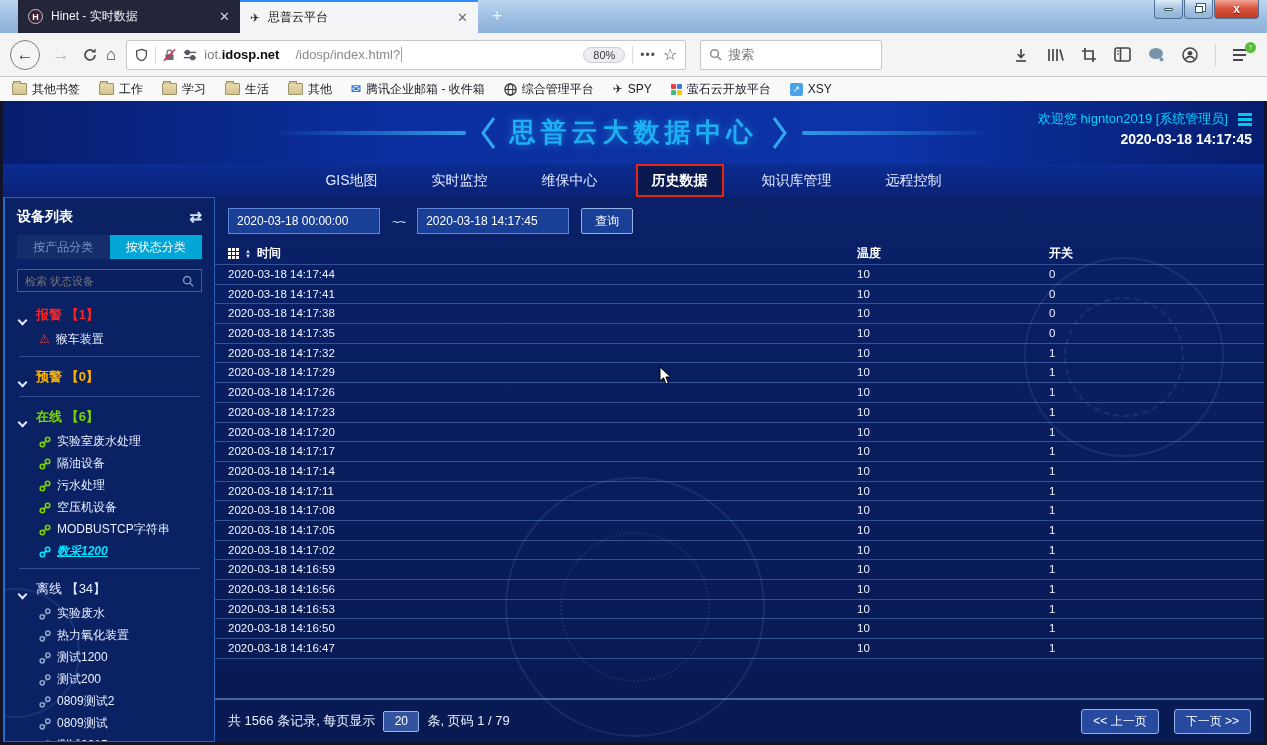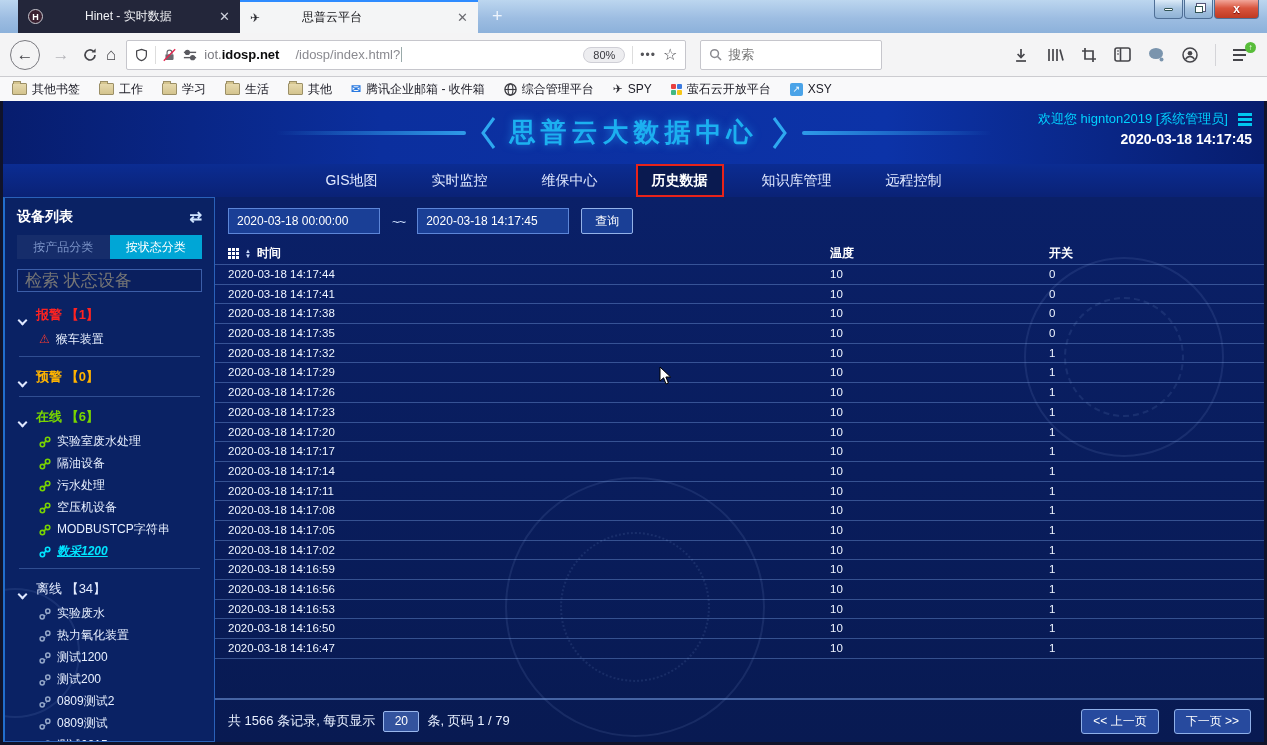--- a/index.html
+++ b/index.html
@@ -6,21 +6,21 @@
   body { font-family:"Liberation Sans", sans-serif; background:#333; }
   .window { position:relative; width:1267px; height:745px; background:#10132a; overflow:hidden; }
 
   
   .titlebar { position:absolute; top:0; left:0; right:0; height:33px;
     background:linear-gradient(#bcd6ef,#9dbde2 55%,#8cb1da); }
   .tab { position:absolute; top:0; height:33px; display:flex; align-items:center; gap:8px;
     padding:0 10px; font-size:12px; }
   .tab-inactive { left:18px; width:222px; background:#23263a; color:#f0f1f5; }
   .tab-active { left:240px; width:238px; background:#f4f5f6; color:#16161a; border-top:2px solid #2e8bff; }
-  .tab .title { flex:1; white-space:nowrap; overflow:hidden;margin-left:34px; }
+  .tab .title { flex:1; white-space:nowrap; overflow:hidden; }
   .tab .close { font-size:13px; }
   .tab-inactive .close { color:#cfd2dd; }
   .tab-active .close { color:#6a6a70; }
   .favicon-hinet { width:15px; height:15px; border-radius:50%; background:#3a2030; border:1px solid #c8c8d0;
     color:#fff; font-size:9px; font-weight:bold; text-align:center; line-height:14px; }
   .favicon-plane { font-size:12px; color:#2a2a30; }
   .newtab { position:absolute; left:492px; top:5px; color:#eef4fc; font-size:18px; line-height:22px; }
   .winbtns { position:absolute; top:0; right:8px; display:flex; }
   .winbtn { width:29px; height:19px; border:1px solid #4f6f96; border-top:none; border-radius:0 0 4px 4px;
     background:linear-gradient(#dcebf8,#aac6e2 45%,#8fb2d5); display:flex; align-items:center; justify-content:center; margin-left:1px; }
@@ -93,21 +93,21 @@
   
   .sidebar { width:212px; background:#0a2264; border:1px solid rgba(70,150,255,.55); border-left:2px solid rgba(40,130,230,.8);
     padding:10px 12px; overflow:hidden; position:relative; }
   .sb-title-row { display:flex; justify-content:space-between; align-items:center; color:#fff; font-size:14px; font-weight:bold; }
   .swap-icon { color:#cfe4ff; font-size:15px; }
   .sb-tabs { display:flex; margin-top:9px; }
   .sb-tab { flex:1; text-align:center; font-size:12px; line-height:24px; }
   .sb-tab.off { color:#7c94c8; background:rgba(255,255,255,.05); }
   .sb-tab.on { color:#fff; background:#00a6d6; }
   .sb-search { margin-top:10px; height:23px; background:rgba(10,30,90,.6); border:1px solid #3c5ea8; display:flex; align-items:center; padding:0 7px; }
-  .sb-search input { flex:1; background:transparent; border:none; outline:none; color:#9fb2d8; font-size:17px; font-family:inherit; }
+  .sb-search input { flex:1; background:transparent; border:none; outline:none; color:#9fb2d8; font-size:11px; font-family:inherit; }
   .tree { margin-top:14px; font-size:12px; }
   .grp { display:flex; align-items:flex-end; gap:10px; margin:11px 0 9px 2px; font-size:13px; }
   .chev { width:7px; height:7px; border-right:2px solid #dfe8ff; border-bottom:2px solid #dfe8ff; transform:rotate(45deg); margin-top:-4px; }
   .g-alarm { color:#ff2321; font-weight:bold; }
   .g-warn { color:#ffb400; font-weight:bold; }
   .g-online { color:#79d400; font-weight:bold; }
   .g-offline { color:#e4ecff; }
   .dev { display:flex; align-items:center; gap:6px; color:#e8f0ff; margin:0 0 9px 22px; line-height:13px; }
   .dev .warn-tri { color:#ff3b30; font-size:12px; }
   .dev.selected span { color:#00e5ff; font-style:italic; text-decoration:underline; font-weight:bold; }
@@ -115,21 +115,21 @@
   .chain { flex:0 0 auto; }
 
   
   .content { flex:1; position:relative; background:linear-gradient(#0a2068,#081a52); overflow:hidden; }
   .filterbar { display:flex; align-items:center; gap:12px; padding:11px 0 9px 13px; }
   .dateinput { width:152px; height:24px; background:#1a3f96; border:1px solid #5d86d8; color:#fff; font-size:12px;
     padding:12px 8px; font-family:inherit; }
   .tilde { color:#cfe0ff; font-size:13px; letter-spacing:-1px; }
   .querybtn { height:26px; padding:0 13px; background:#1a3f96; border:1px solid #93b2e8; color:#fff; font-size:12px;
     border-radius:2px; font-family:inherit; }
-  .thead, .trow { display:grid; grid-template-columns:minmax(0,1fr) 192px 215px; padding-left:13px;gap:27px; }
+  .thead, .trow { display:grid; grid-template-columns:minmax(0,1fr) 192px 215px; padding-left:13px; }
   .thead { height:21px; align-items:center; color:#fff; font-size:12px; font-weight:bold; }
   .th1 { display:flex; align-items:center; gap:6px; font-weight:bold; }
   .sorticon { display:flex; flex-direction:column; line-height:5px; font-size:6px; color:#cfe0ff; }
   .trow { height:19.7px; line-height:19.6px; border-top:1px solid rgba(130,168,235,.38); color:#eef4ff; font-size:11.5px; }
   .tbody { border-bottom:1px solid rgba(130,168,235,.38); }
   .footer { position:absolute; left:0; right:0; bottom:0; height:44px; border-top:2px solid rgba(120,160,230,.55);
     display:flex; align-items:center; color:#e8f0ff; font-size:13px; padding:0 13px; }
   .pagesize { display:inline-block; min-width:36px; height:21px; background:#33539e; border:1px solid #9ab7ec;
     text-align:center; line-height:19px; margin:0 8px; font-size:12px; color:#fff; border-radius:2px; }
   .pagebtns { margin-left:auto; display:flex; gap:15px;align-items:center; }

